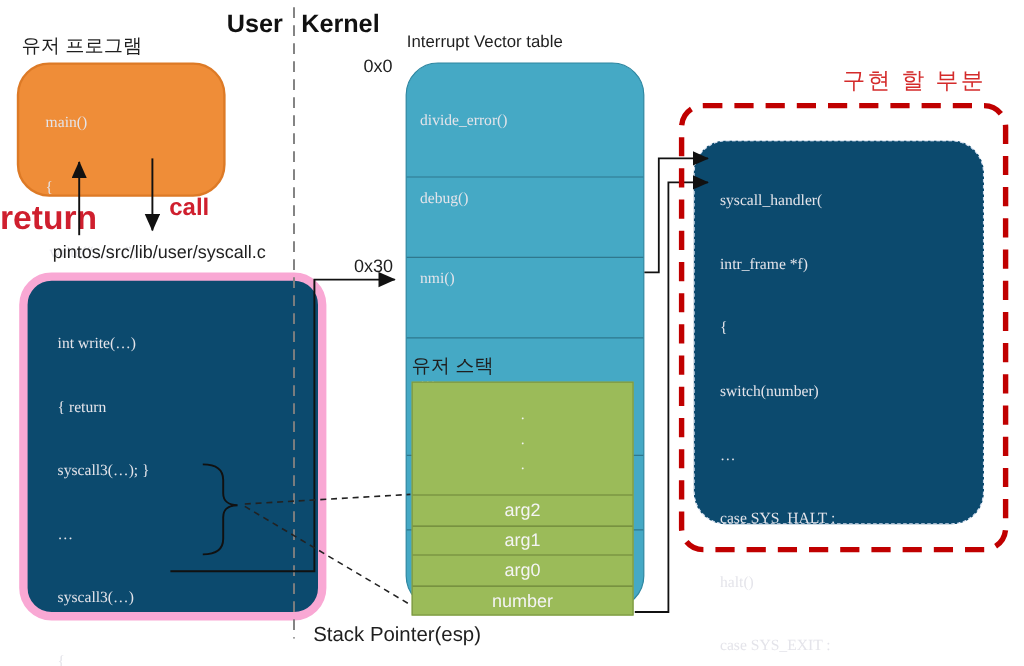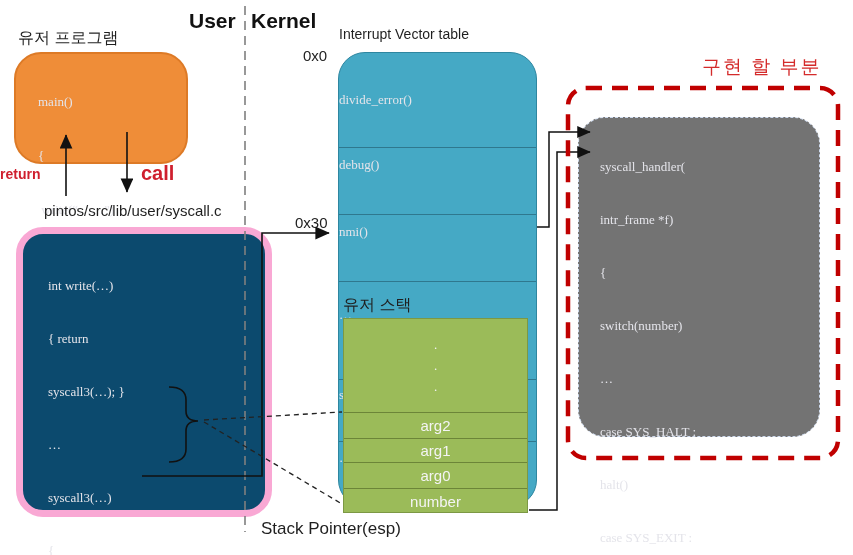--- a/index.html
+++ b/index.html
@@ -26,38 +26,38 @@
   #user-program-box .cl{height:22px;line-height:22px;}
 
   
   #lib-syscall-box{position:absolute;left:16px;top:227px;width:256px;height:290px;
     background:#0c4a6e;border:7px solid #f9a8d4;box-sizing:border-box;
     padding:9px 0 0 25px;}
 
   
   #interrupt-vector-table{position:absolute;left:338px;top:52px;width:199px;
     background:#45a9c5;border:1px solid #2e86a0;box-sizing:border-box;}
-  .ivt-row{display:flex;align-items:center;box-sizing:border-box;}
+  .ivt-row{display:flex;align-items:center;box-sizing:border-box;padding-left:11px;}
   .ivt-row + .ivt-row{border-top:1px solid rgba(20,60,75,0.45);}
   .r0{height:30px}.r1{height:35px}.r2{height:35px}.r3{height:66px}.r4{height:30px}.r5{height:33px}
 
   
   #user-stack-box{position:absolute;left:343px;top:318px;width:185px;height:195px;
     background:#9bbb59;border:1px solid #7c9844;box-sizing:border-box;}
   #stack-dots{height:93px;display:flex;flex-direction:column;align-items:center;
     justify-content:center;color:#f2f2f2;}
   #stack-dots .dot{line-height:21px;height:21px;font-size:13px;}
   .stack-row{display:flex;align-items:center;justify-content:center;
     border-top:1px solid rgba(70,90,30,0.55);box-sizing:border-box;
     color:#f4f4f4;font-size:15px;}
   .s0{height:26px}.s1{height:24px}.s2{height:26px}.s3{height:26px}
 
   
   #handler-box{position:absolute;left:578px;top:117px;width:242px;height:320px;
-    background:#737373;border:1px dashed #cdd9ec;box-sizing:border-box;
+    background:#0c4a6e;border:1px dashed #cdd9ec;box-sizing:border-box;
     padding:6px 0 0 21px;}
 
   #label-to-implement{position:absolute;left:702px;top:54px;font-size:19px;
     color:#d42b2b;letter-spacing:2px;white-space:nowrap;}
 
   svg{position:absolute;left:0;top:0;pointer-events:none;}
 </style>
 </head>
 <body>
 
@@ -67,21 +67,21 @@
   <div id="label-kernel">Kernel</div>
 
   <div class="lbl lbl-kr" style="left:18px;top:28px;">유저 프로그램</div>
   <div id="user-program-box" class="code">
     <div class="cl">main()</div>
     <div class="cl">{</div>
     <div class="cl"> write(“……”)</div>
     <div class="cl">}</div>
   </div>
 
-  <div class="lbl lbl-red" style="left:0px;top:166px;font-size:14px;">return</div>
+  <div class="lbl lbl-red" style="left:0px;top:166px;font-size:28px;">return</div>
   <div class="lbl lbl-red" style="left:141px;top:162px;font-size:20px;">call</div>
 
   <div class="lbl" style="left:20px;top:202px;margin-left:24px;">pintos/src/lib/user/syscall.c</div>
   <div id="lib-syscall-box" class="code">
     <div class="cl">int write(…)</div>
     <div class="cl">{ return</div>
     <div class="cl">syscall3(…); }</div>
     <div class="cl">…</div>
     <div class="cl">syscall3(…)</div>
     <div class="cl">{</div>

